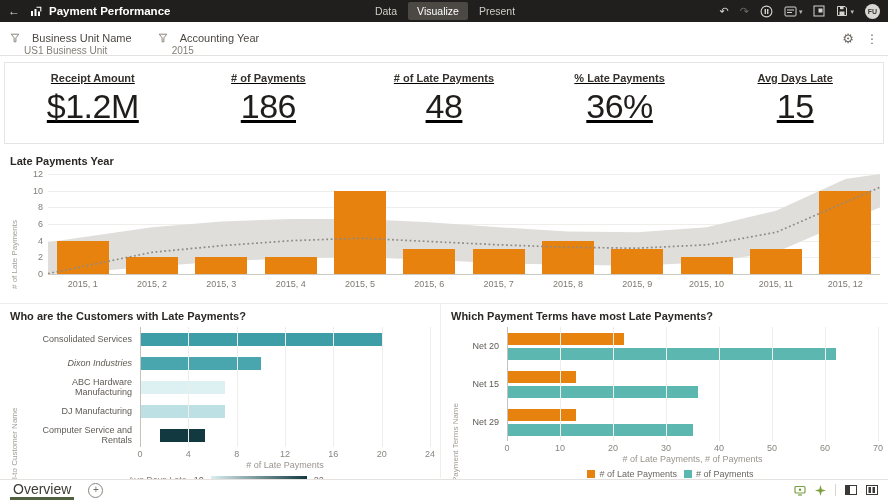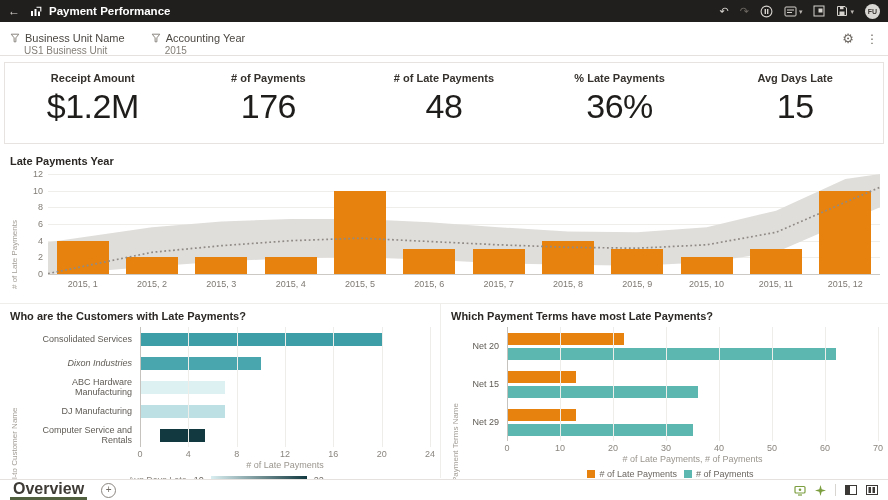--- a/index.html
+++ b/index.html
@@ -13,27 +13,27 @@
   .tb-tab{font-size:10.5px;color:#CFCBC6;padding:3px 9px;border-radius:2px;cursor:pointer;}
   .tb-tab.active{background:#4C4844;color:#FFFFFF;}
   .tb-icons{display:flex;align-items:center;gap:11px;margin-left:auto;}
   .tb-ic{font-size:11px;color:#D6D3CF;line-height:1;cursor:pointer;display:flex;align-items:center;gap:2px;}
   .tb-ic.dim{color:#6E6963;}
   .chev{font-size:7px;color:#B9B5B0;}
   .avatar{width:15px;height:15px;border-radius:50%;background:#D9D7D4;color:#3B3835;font-size:7px;font-weight:bold;display:flex;align-items:center;justify-content:center;}
   
   .filterbar{height:33px;border-bottom:1px solid #E4E1DE;display:flex;align-items:center;padding:0 10px;gap:26px;}
   .filter{display:flex;flex-direction:column;justify-content:center;cursor:pointer;}
-  .f-name{display:flex;align-items:center;gap:5px;font-size:11px;color:#4B4742;margin-top:10px;}
+  .f-name{display:flex;align-items:center;gap:12px;font-size:11px;color:#4B4742;margin-top:10px;}
   .f-value{font-size:10px;color:#837E77;padding-left:14px;margin-top:1px;}
   .fb-right{margin-left:auto;display:flex;align-items:center;gap:12px;color:#6E6963;}
   .fb-gear{font-size:13px;cursor:pointer;}
   .fb-kebab{font-size:12px;cursor:pointer;letter-spacing:0;}
   
-  .kpi-strip{margin:6px 4px 4px;border:1px solid #E6E3E0;display:flex;height:80px;}
+  .kpi-strip{margin:6px 4px 4px;border:1px solid #E6E3E0;display:flex;height:80px;text-decoration:underline;}
   .kpi{flex:1;display:flex;flex-direction:column;align-items:center;justify-content:flex-start;padding-top:9px;cursor:default;}
   .kpi-label{font-size:11px;font-weight:bold;color:#35312D;}
   .kpi-value{font-size:34px;color:#1F1D1B;margin-top:3px;letter-spacing:-.5px;}
   
   .trend-panel{padding:7px 8px 0 10px;height:148px;}
   .panel-title{font-size:11px;font-weight:bold;color:#2B2825;}
   .trend-chart{display:flex;margin-top:7px;}
   .t-left{width:38px;position:relative;flex:none;}
   .vlabel{position:absolute;left:0;top:0;bottom:0;display:flex;align-items:center;writing-mode:vertical-rl;transform:rotate(180deg);font-size:8px;color:#A29D96;}
   .t-yticks{position:absolute;top:0;right:5px;width:20px;height:100px;}
@@ -66,41 +66,46 @@
   .hb-bar{cursor:pointer;}
   .hb-axis{position:relative;height:13px;}
   .hb-tick{position:absolute;transform:translateX(-50%);font-size:9px;color:#8A857F;top:2px;}
   .hb-xlabel{text-align:center;font-size:9px;color:#9A958E;height:12px;}
   .hb-legend{display:flex;align-items:center;justify-content:center;gap:7px;font-size:9px;color:#8A857F;height:16px;}
   .grad{width:96px;height:9px;display:inline-block;}
   .legend-sw{width:8px;height:8px;display:inline-block;margin-right:4px;vertical-align:-1px;}
   .hb-legend .item{color:#6B6660;}
   
   .footer{height:20px;border-top:1px solid #E4E1DE;display:flex;align-items:center;padding:0 10px;position:absolute;bottom:0;left:0;right:0;background:#fff;}
-  .ftab{font-size:16px;font-weight:bold;color:#3E3A36;height:20px;display:flex;align-items:center;padding:0 3px;border-bottom:3px solid #51603F;box-sizing:border-box;cursor:pointer;}
+  .ftab{font-size:14px;font-weight:normal;color:#3E3A36;height:20px;display:flex;align-items:center;padding:0 3px;border-bottom:3px solid #51603F;box-sizing:border-box;cursor:pointer;}
   .fplus{width:13px;height:13px;border:1px solid #8A857F;border-radius:50%;color:#6E6963;font-size:10px;line-height:11px;text-align:center;margin-left:14px;cursor:pointer;}
   .f-icons{margin-left:auto;display:flex;align-items:center;gap:9px;}
   .f-div{width:1px;height:12px;background:#D8D5D1;}
   .icbtn{cursor:pointer;display:flex;align-items:center;}
 </style>
 </head>
 <body>
 
 <div class="topbar">
   <span class="tb-back">←</span>
   <span class="tb-logo">
     <svg width="12" height="12" viewBox="0 0 12 12">
         <rect x="1" y="6" width="2" height="5" fill="#fff"></rect>
         <rect x="4.5" y="4" width="2" height="7" fill="#fff"></rect>
         <rect x="8" y="6.5" width="2" height="4.5" fill="#fff"></rect>
         <path d="M6.5 2.2 L10.8 2.2 L10.8 6.5" stroke="#fff" fill="none" stroke-width="1.1"></path>
       </svg>
   </span>
   <span class="tb-title">Payment Performance</span>
 
+  <div class="tb-tabs">
+    <span class="tb-tab">Data</span>
+    <span class="tb-tab active">Visualize</span>
+    <span class="tb-tab">Present</span>
+  </div>
 
   <div class="tb-icons">
     <span class="tb-ic">↶</span>
     <span class="tb-ic dim">↷</span>
     <span class="tb-ic icbtn">
       <svg width="13" height="13" viewBox="0 0 13 13">
           <circle cx="6.5" cy="6.5" r="5.4" fill="none" stroke="#D6D3CF" stroke-width="1.1"></circle>
           <rect x="4.6" y="4" width="1.4" height="5" fill="#D6D3CF"></rect>
           <rect x="7" y="4" width="1.4" height="5" fill="#D6D3CF"></rect>
         </svg>
@@ -155,21 +160,21 @@
   </div>
 </div>
 
 <div class="kpi-strip">
   <div class="kpi">
     <span class="kpi-label">Receipt Amount</span>
     <span class="kpi-value">$1.2M</span>
   </div>
   <div class="kpi">
     <span class="kpi-label"># of Payments</span>
-    <span class="kpi-value">176</span>
+    <span class="kpi-value">186</span>
   </div>
   <div class="kpi">
     <span class="kpi-label"># of Late Payments</span>
     <span class="kpi-value">48</span>
   </div>
   <div class="kpi">
     <span class="kpi-label">% Late Payments</span>
     <span class="kpi-value">36%</span>
   </div>
   <div class="kpi">

